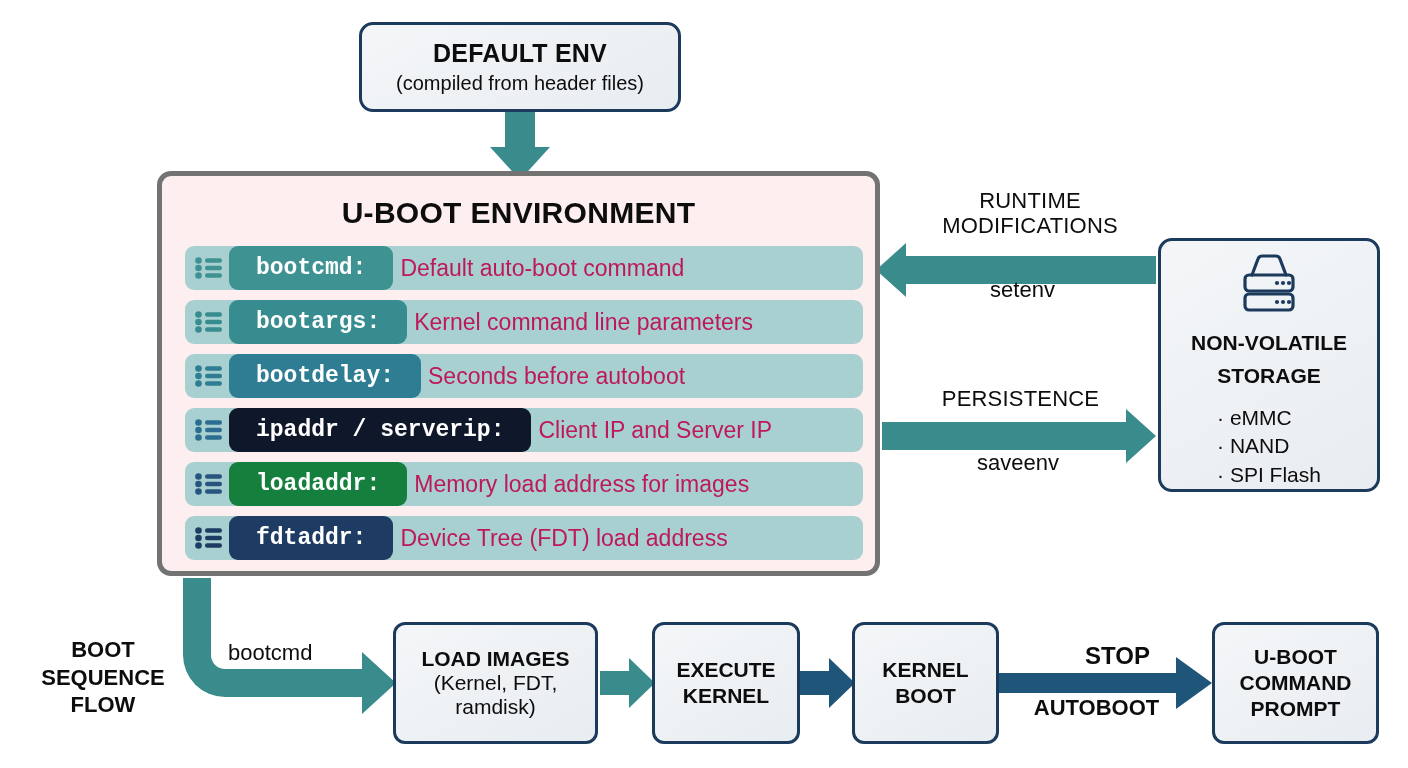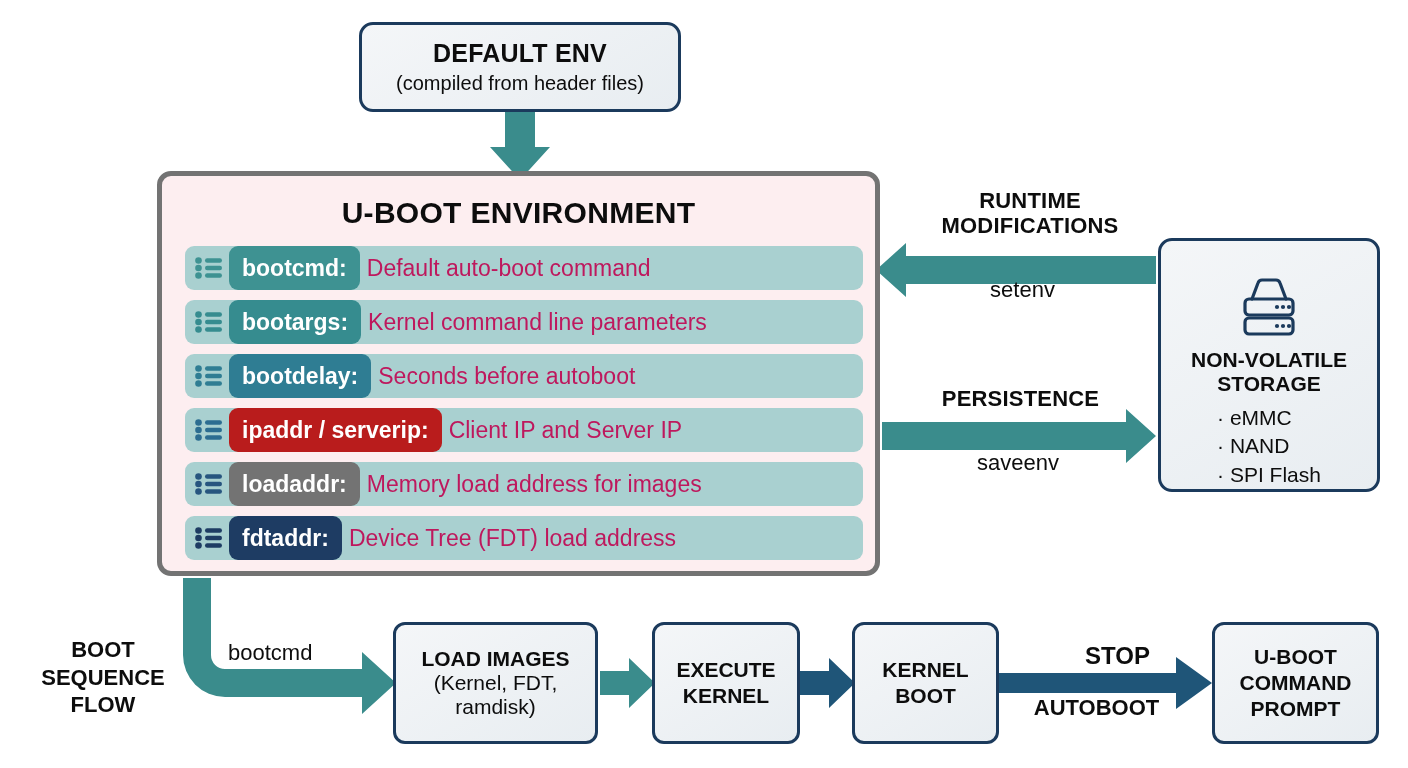--- a/index.html
+++ b/index.html
@@ -64,55 +64,56 @@
   }
   .env-row .listicon {
     flex: 0 0 auto;
     width: 32px; height: 26px;
     margin-left: 8px; margin-right: 4px;
     display: flex; align-items: center; justify-content: center;
   }
   .env-row .badge {
     align-self: stretch;
     display: flex; align-items: center;
-    padding: 0 13px;
+    padding: 0 27px;
     border-radius: 9px;
     color: #ffffff;
     font-weight: bold;
     font-size: 23px;
     white-space: nowrap;
+    font-family: Liberation Mono, monospace;
   }
   .env-row .desc {
     padding-left: 7px;
     font-size: 23px;
     color: #be185d;
     white-space: nowrap;
   }
 
   
   #nv-storage {
     left: 1158px; top: 238px; width: 222px; height: 254px;
     border-radius: 14px;
-    justify-content: flex-end;
+    justify-content: space-between;
     padding-top: 12px;
   }
   #nv-storage .svr { margin-bottom: 6px; }
   #nv-storage .t1 { font-size: 21px; line-height: 1.15; }
   #nv-storage .bullets {
     margin-top: 8px;
     font-size: 21px;
     text-align: left;
     line-height: 1.35;
   }
   #nv-storage .bullets div { white-space: nowrap; }
 
   
   .side-cap {
     position: absolute; text-align: center;
-    font-weight: bold; font-size: 22px; line-height: 1.15;
+    font-weight: normal; font-size: 22px; line-height: 1.15;
     letter-spacing: .2px;
   }
   .side-cmd {
     position: absolute; text-align: center;
     font-size: 22px; font-weight: normal;
   }
 
   #cap-runtime { left: 900px; top: 188px; width: 260px; }
   #cmd-setenv  { left: 900px; top: 277px; width: 245px; }
   #cap-persist { left: 893px; top: 386px; width: 255px; }
@@ -251,35 +252,35 @@
         <span class="listicon">
           <svg width="28" height="22" viewBox="0 0 28 22">
             <circle cx="3.5" cy="3.5" r="3.3" fill="#2c6d91"></circle>
             <rect x="10" y="1.3" width="17" height="4.4" rx="2.2" fill="#2c6d91"></rect>
             <circle cx="3.5" cy="11" r="3.3" fill="#2c6d91"></circle>
             <rect x="10" y="8.8" width="17" height="4.4" rx="2.2" fill="#2c6d91"></rect>
             <circle cx="3.5" cy="18.5" r="3.3" fill="#2c6d91"></circle>
             <rect x="10" y="16.3" width="17" height="4.4" rx="2.2" fill="#2c6d91"></rect>
           </svg>
         </span>
-        <span class="badge" style="background: #b91c1c;">ipaddr / serverip:</span>
+        <span class="badge" style="background: #0f172a;">ipaddr / serverip:</span>
         <span class="desc">Client IP and Server IP</span>
       </div>
       <div class="env-row" style="background: rgb(169, 208, 208);">
         <span class="listicon">
           <svg width="28" height="22" viewBox="0 0 28 22">
             <circle cx="3.5" cy="3.5" r="3.3" fill="#27557f"></circle>
             <rect x="10" y="1.3" width="17" height="4.4" rx="2.2" fill="#27557f"></rect>
             <circle cx="3.5" cy="11" r="3.3" fill="#27557f"></circle>
             <rect x="10" y="8.8" width="17" height="4.4" rx="2.2" fill="#27557f"></rect>
             <circle cx="3.5" cy="18.5" r="3.3" fill="#27557f"></circle>
             <rect x="10" y="16.3" width="17" height="4.4" rx="2.2" fill="#27557f"></rect>
           </svg>
         </span>
-        <span class="badge" style="background: #737373;">loadaddr:</span>
+        <span class="badge" style="background: #15803d;">loadaddr:</span>
         <span class="desc">Memory load address for images</span>
       </div>
       <div class="env-row" style="background: rgb(169, 208, 208);">
         <span class="listicon">
           <svg width="28" height="22" viewBox="0 0 28 22">
             <circle cx="3.5" cy="3.5" r="3.3" fill="#1e3c63"></circle>
             <rect x="10" y="1.3" width="17" height="4.4" rx="2.2" fill="#1e3c63"></rect>
             <circle cx="3.5" cy="11" r="3.3" fill="#1e3c63"></circle>
             <rect x="10" y="8.8" width="17" height="4.4" rx="2.2" fill="#1e3c63"></rect>
             <circle cx="3.5" cy="18.5" r="3.3" fill="#1e3c63"></circle>

